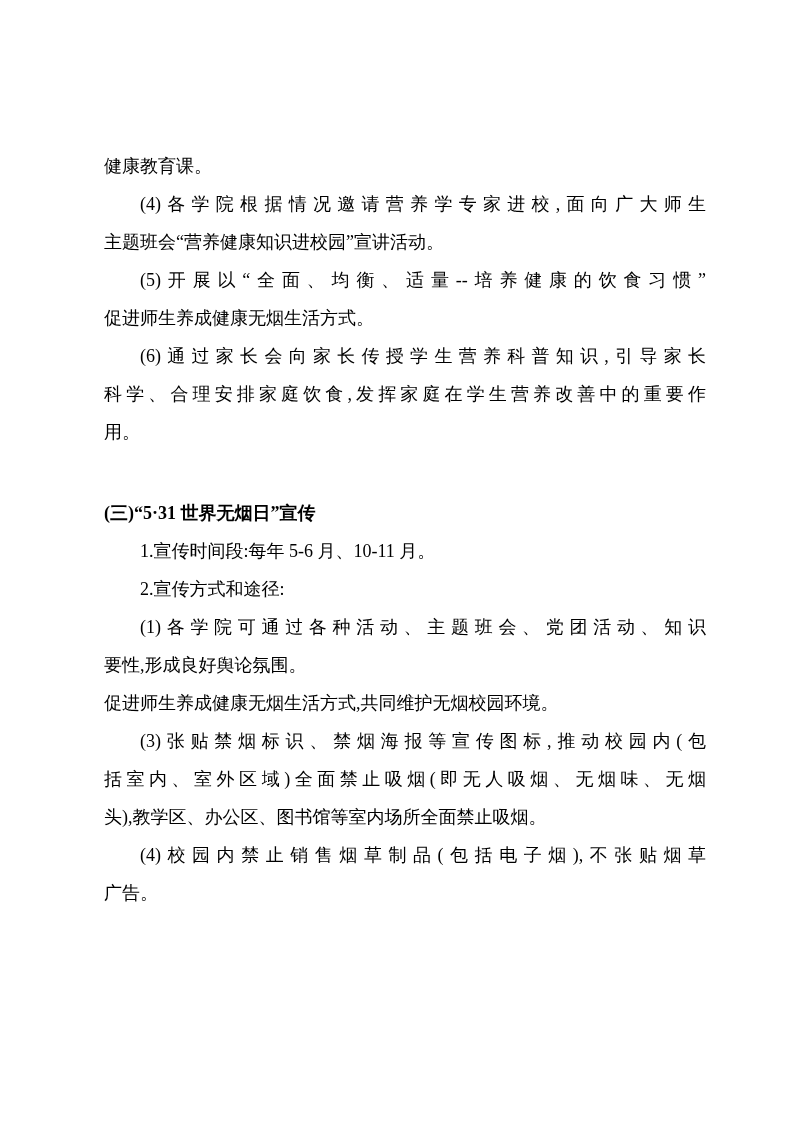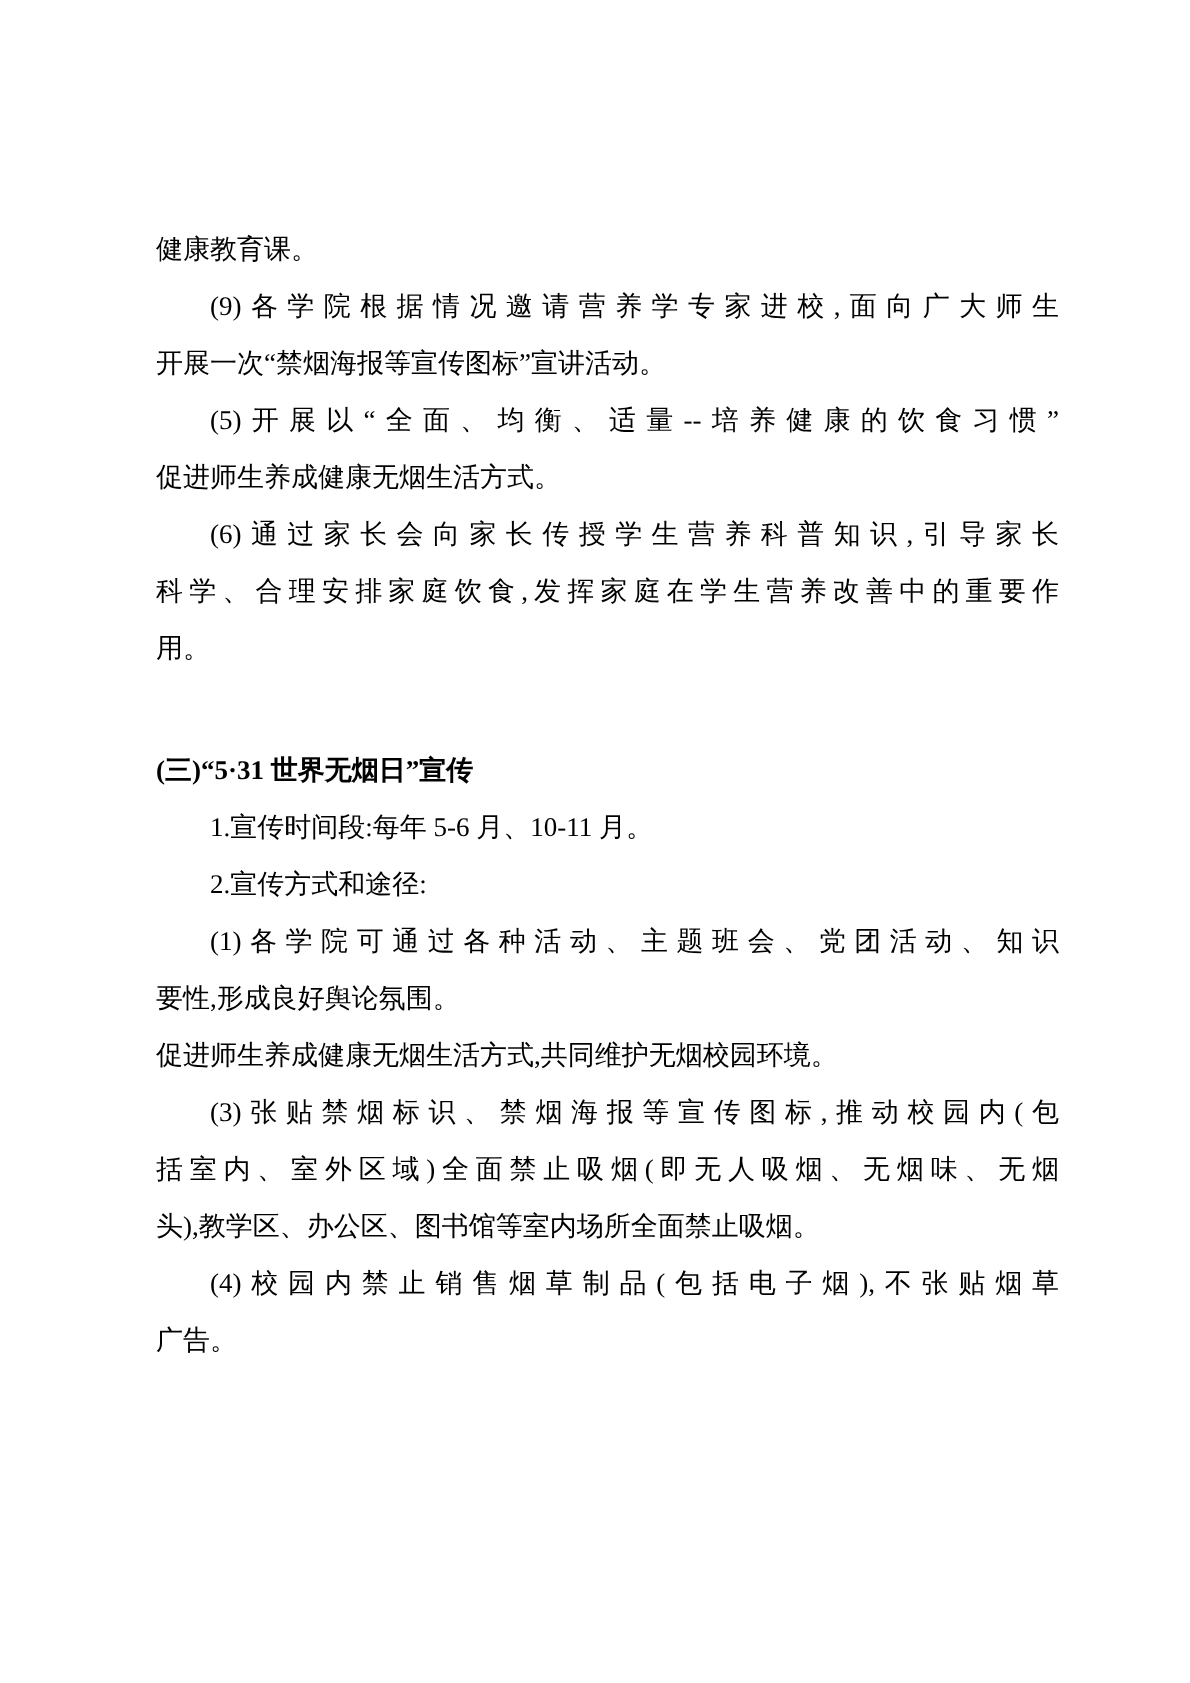--- a/index.html
+++ b/index.html
@@ -48,22 +48,22 @@
 <body>
 
 <div class="page">
   <div class="content">
 
     <div class="para">
       <div class="line">健康教育课。</div>
     </div>
 
     <div class="para">
-      <div class="line fill indent">(9)各学院根据情况邀请营养学专家进校,面向广大师生</div>
-      <div class="line">开展一次“禁烟海报等宣传图标”宣讲活动。</div>
+      <div class="line fill indent">(4)各学院根据情况邀请营养学专家进校,面向广大师生</div>
+      <div class="line">主题班会“营养健康知识进校园”宣讲活动。</div>
     </div>
 
     <div class="para">
       <div class="line fill indent">(5)开展以“全面、均衡、适量--培养健康的饮食习惯”</div>
       <div class="line">促进师生养成健康无烟生活方式。</div>
     </div>
 
     <div class="para">
       <div class="line fill indent">(6)通过家长会向家长传授学生营养科普知识,引导家长</div>
       <div class="line fill">科学、合理安排家庭饮食,发挥家庭在学生营养改善中的重要作</div>

